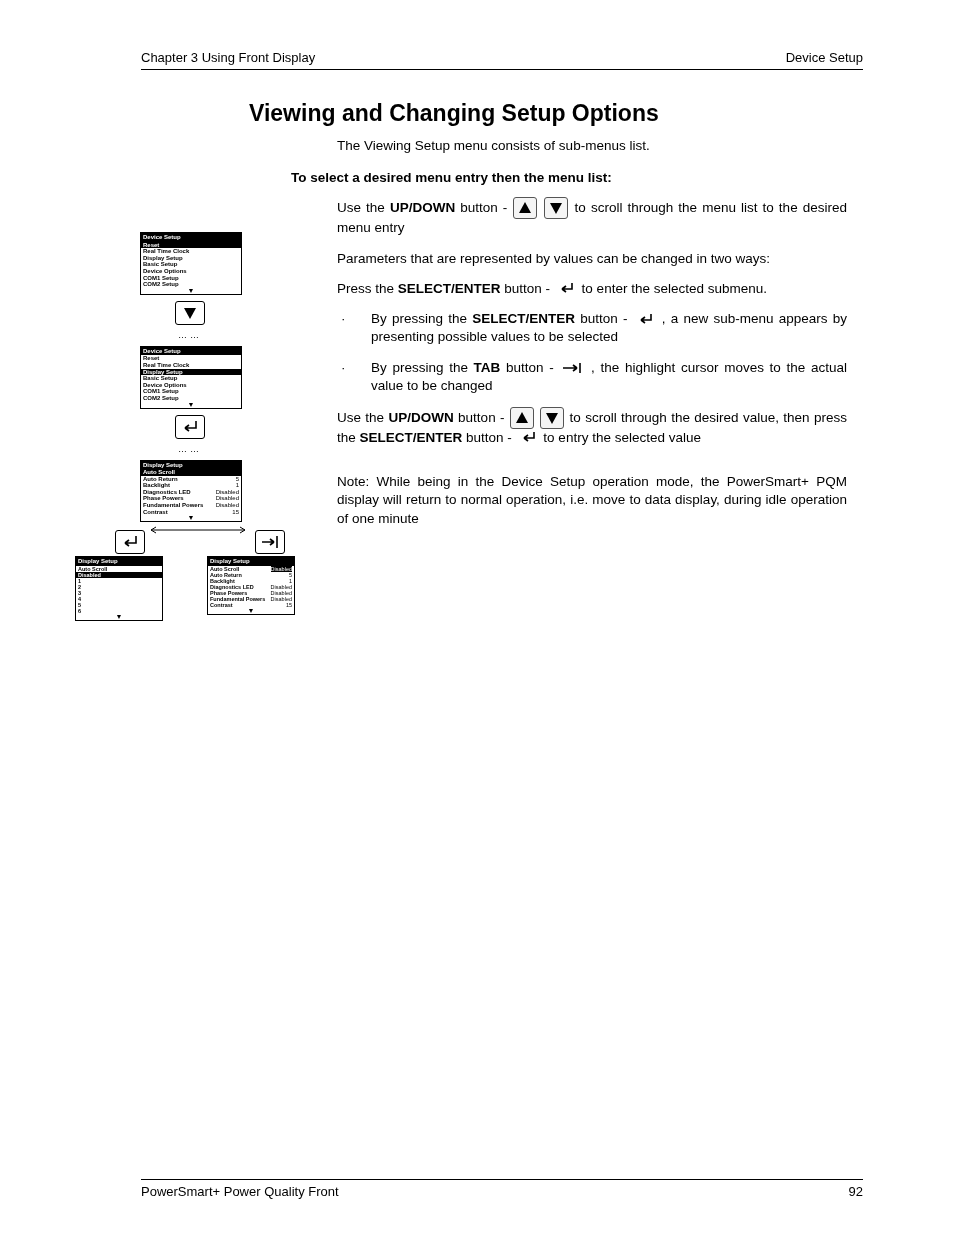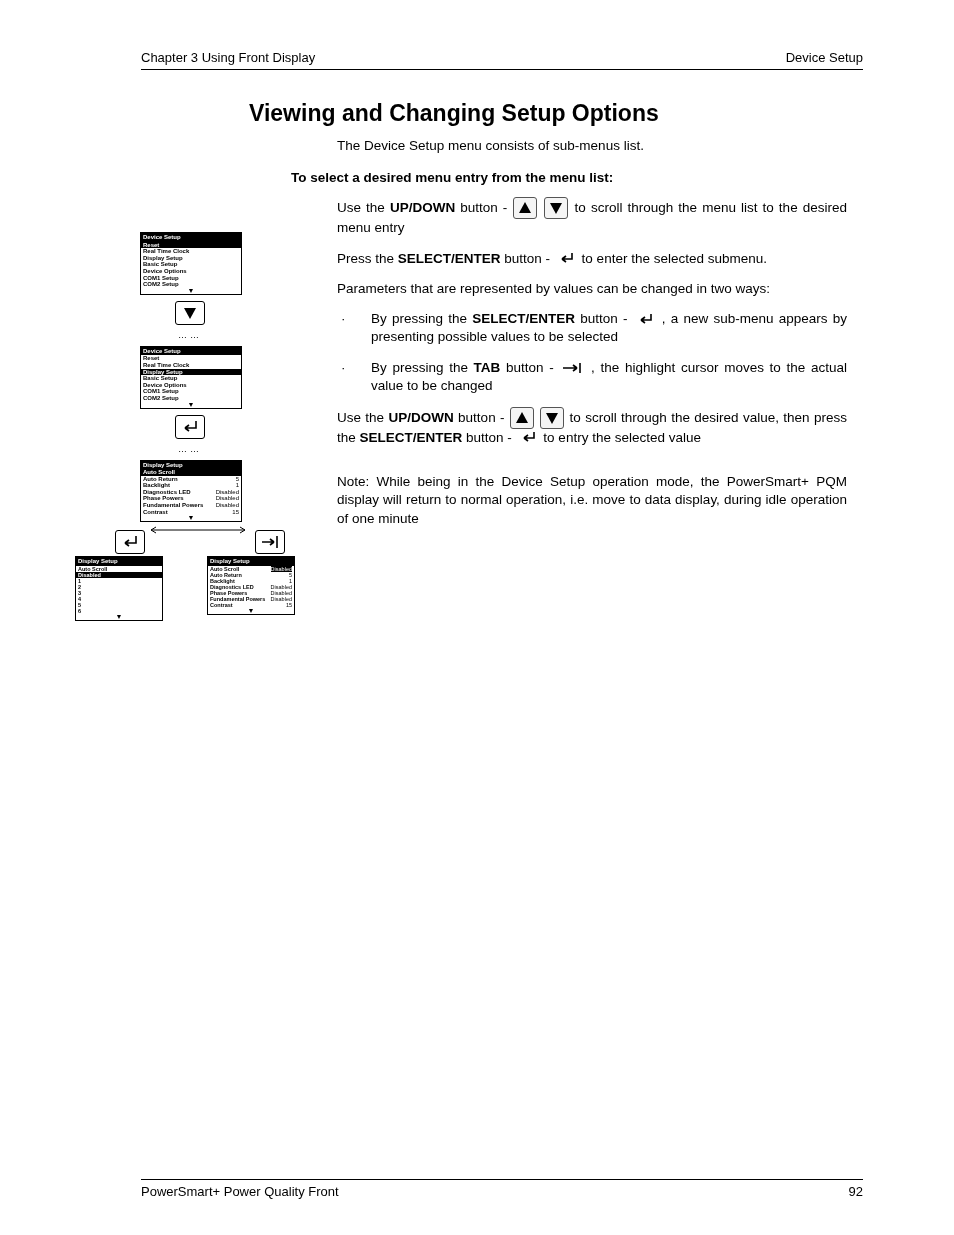--- a/index.html
+++ b/index.html
@@ -133,43 +133,43 @@
 
 <div class="page">
   <div class="header-row">
     <span>Chapter 3   Using Front Display</span>
     <span>Device Setup</span>
   </div>
 
   <h1>Viewing and Changing Setup Options</h1>
 
   <div class="body-col">
-    <p>The Device Setup menu consists of sub-menus list.</p>
-    <div class="subhead">To select a desired menu entry from the menu list:</div>
+    <p>The Viewing Setup menu consists of sub-menus list.</p>
+    <div class="subhead">To select a desired menu entry then the menu list:</div>
 
     <p>
       <span>Use the </span><b>UP/DOWN</b><span> button - </span>
       <span class="icon-box"><svg width="22" height="20" viewBox="0 0 22 20">
             <polygon points="11,4 17,15 5,15" fill="#000"></polygon>
           </svg></span>
       <span class="icon-box"><svg width="22" height="20" viewBox="0 0 22 20">
             <polygon points="5,5 17,5 11,16" fill="#000"></polygon>
           </svg></span>
       <span> to scroll through the menu list to the desired menu entry</span>
     </p>
 
+    <p>Parameters that are represented by values can be changed in two ways:</p>
+
     <p>
       <span>Press the </span><b>SELECT/ENTER</b><span> button - </span>
       <span class="inline-icon"><svg width="20" height="16" viewBox="0 0 20 16">
             <path d="M16 2 v6 H6 M6 8 l4 -3 M6 8 l4 3" stroke="#000" stroke-width="1.6" fill="none"></path>
           </svg></span>
       <span> to enter the selected submenu.</span>
     </p>
-
-    <p>Parameters that are represented by values can be changed in two ways:</p>
 
     <div class="bullet-item">
       <div class="bullet-dot">·</div>
       <div class="bullet-text">
         <span>By pressing the </span><b>SELECT/ENTER</b><span> button - </span>
         <span class="inline-icon"><svg width="20" height="16" viewBox="0 0 20 16">
               <path d="M16 2 v6 H6 M6 8 l4 -3 M6 8 l4 3" stroke="#000" stroke-width="1.6" fill="none"></path>
             </svg></span>
         <span> , a new sub-menu appears by presenting possible values to be selected</span>
       </div>

